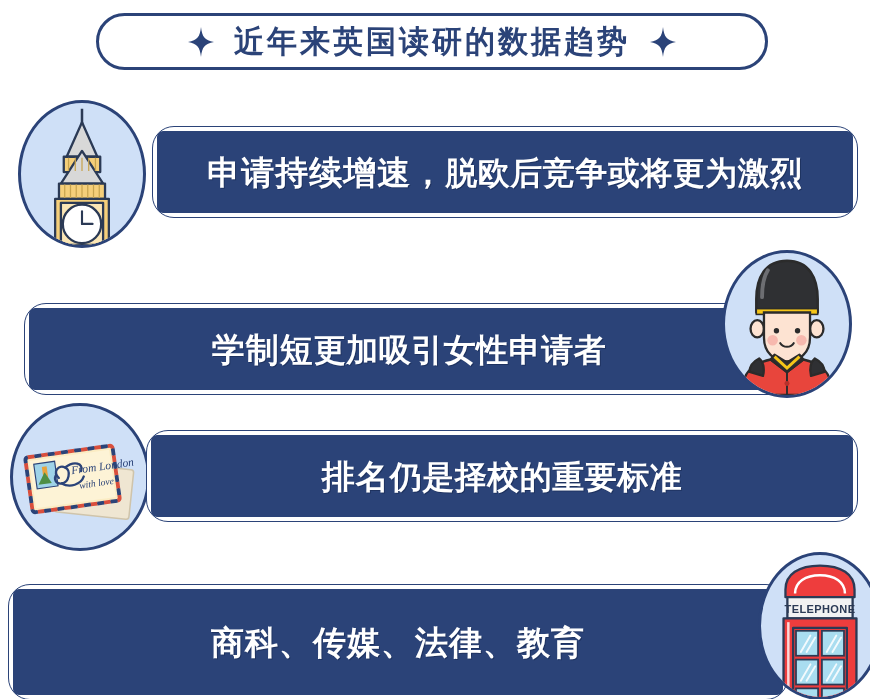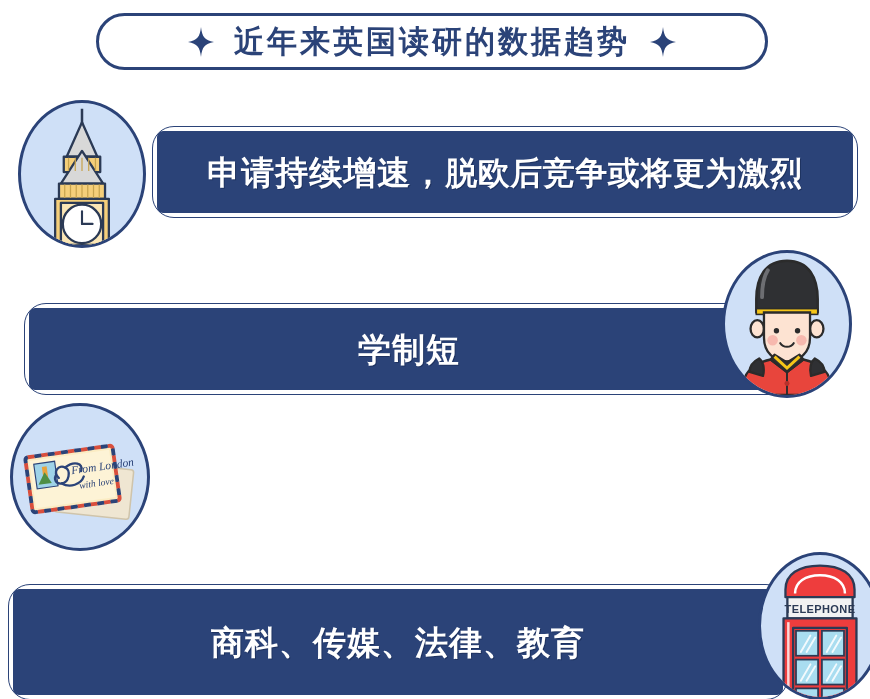--- a/index.html
+++ b/index.html
@@ -191,20 +191,21 @@
     </div>
   </div>
 </div>
 
 <div class="row" id="row-2">
 
   <div class="bar-outer">
     <div class="bar-inner">
       <span class="bar-text">
         <span class="big">学制短</span>
+          <span class="small">更加吸引女性申请者</span>
       </span>
     </div>
   </div>
 
   <div class="medallion">
     <svg viewBox="0 0 130 148" preserveAspectRatio="xMidYMid slice">
       <g stroke="#2b2b2b" stroke-width="2.6" stroke-linejoin="round">
         <path d="M65 8 C42 8 33 26 33 48 L33 62 L97 62 L97 48 C97 26 88 8 65 8 Z" fill="#2f3033"></path>
       </g>
       <path d="M45 18 C40 26 39 36 39 46" stroke="#6d6e72" stroke-width="4" fill="none" stroke-linecap="round"></path>
@@ -251,20 +252,28 @@
           <path d="M48 72 C42 64 50 58 56 62 C62 66 58 78 50 78 C44 78 42 72 46 68"></path>
           <path d="M56 62 C66 56 76 60 72 68"></path>
           <path d="M50 78 C58 84 70 82 74 74"></path>
         </g>
         <text x="62" y="70" font-family="'Liberation Serif', 'DejaVu Serif', serif" font-size="12" font-style="italic" fill="#2b4378">From London</text>
         <text x="68" y="86" font-family="'Liberation Serif', 'DejaVu Serif', serif" font-size="10" font-style="italic" fill="#2b4378">with love</text>
       </g>
     </svg>
   </div>
 
+  <div class="bar-outer">
+    <div class="bar-inner">
+      <span class="bar-text">
+        <span class="big">排名</span>
+          <span class="small">仍是择校的重要标准</span>
+      </span>
+    </div>
+  </div>
 </div>
 
 <div class="row" id="row-4">
 
   <div class="bar-outer">
     <div class="bar-inner">
       <span class="bar-text">
         <span class="big">商科、传媒、法律、教育</span>
       </span>
     </div>

